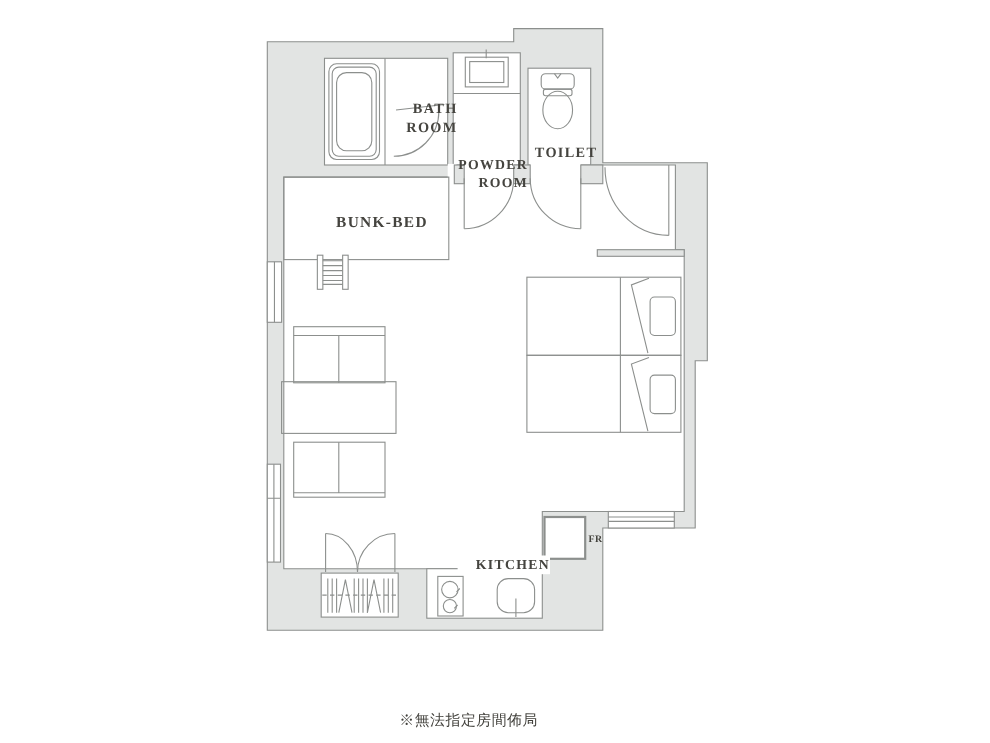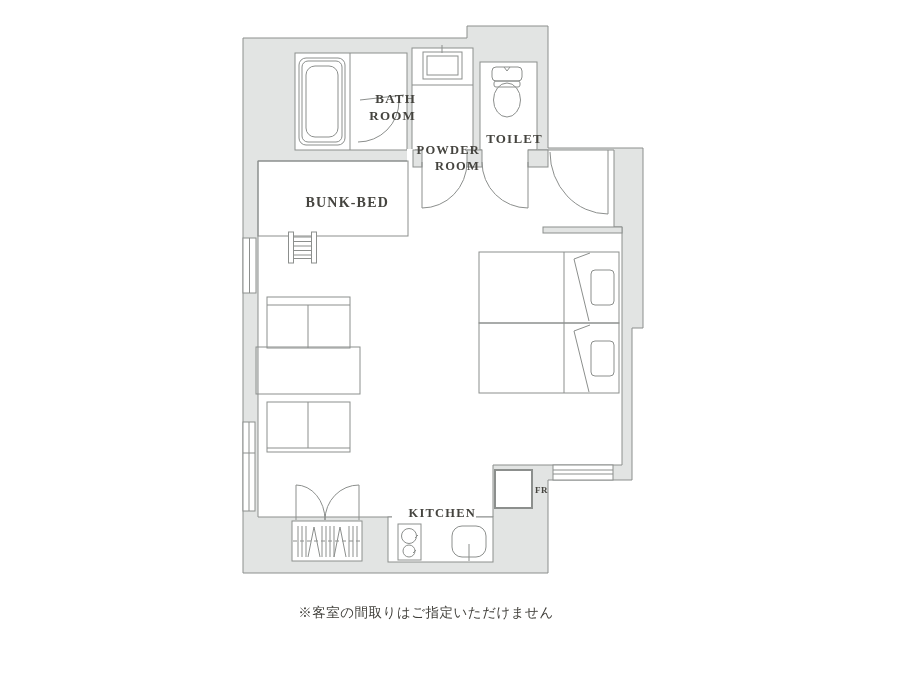--- a/index.html
+++ b/index.html
@@ -10,21 +10,21 @@
   .plan-svg{position:absolute;left:0;top:0;}
   .lbl{
     position:absolute;text-align:right;letter-spacing:1.2px;
     color:#45443f;line-height:17px;white-space:nowrap;font-weight:bold;
   }
   .lbl span{display:block;}
   .lbl-bath{left:338px;top:90px;width:78px;font-size:13px;line-height:17px;}
   .lbl-powder{left:404px;top:94px;width:76px;font-size:12.5px;line-height:16px;margin-top:48px;}
   .lbl-toilet{left:471px;top:130px;width:72px;font-size:13px;}
   .lbl-bunk{left:271px;top:194px;width:118px;font-size:14px;}
-  .lbl-kitchen{left:392px;top:505px;width:84px;font-size:12.5px;background:#ffffff;}
+  .lbl-kitchen{left:416px;top:505px;width:84px;font-size:12.5px;background:#ffffff;}
   .lbl-fr{left:495px;top:482px;width:37px;font-size:9px;letter-spacing:0.5px;margin-left:16px;}
   .cap{position:absolute;left:26px;width:800px;text-align:center;color:#403f3a;}
   .cap-title{top:579px;font-size:20px;letter-spacing:1px;}
   .cap-ja{top:604px;font-size:13.5px;letter-spacing:0.5px;}
   .cap-en{top:626px;font-size:14px;letter-spacing:0.3px;}
   .cap-zh{top:646px;font-size:13.5px;letter-spacing:0.5px;}
 </style>
 </head>
 <body>
 
@@ -171,15 +171,15 @@
   </div>
   <div class="lbl lbl-powder">
     <span>POWDER</span>
     <span>ROOM</span>
   </div>
   <div class="lbl lbl-toilet">TOILET</div>
   <div class="lbl lbl-bunk">BUNK-BED</div>
   <div class="lbl lbl-kitchen">KITCHEN</div>
   <div class="lbl lbl-fr">FR</div>
 
-  <div class="cap cap-ja">※客室の間取りはご指定いただけません</div>
+  <div class="cap cap-zh">※無法指定房間佈局</div>
 
 </div>
 
 </body></html>

